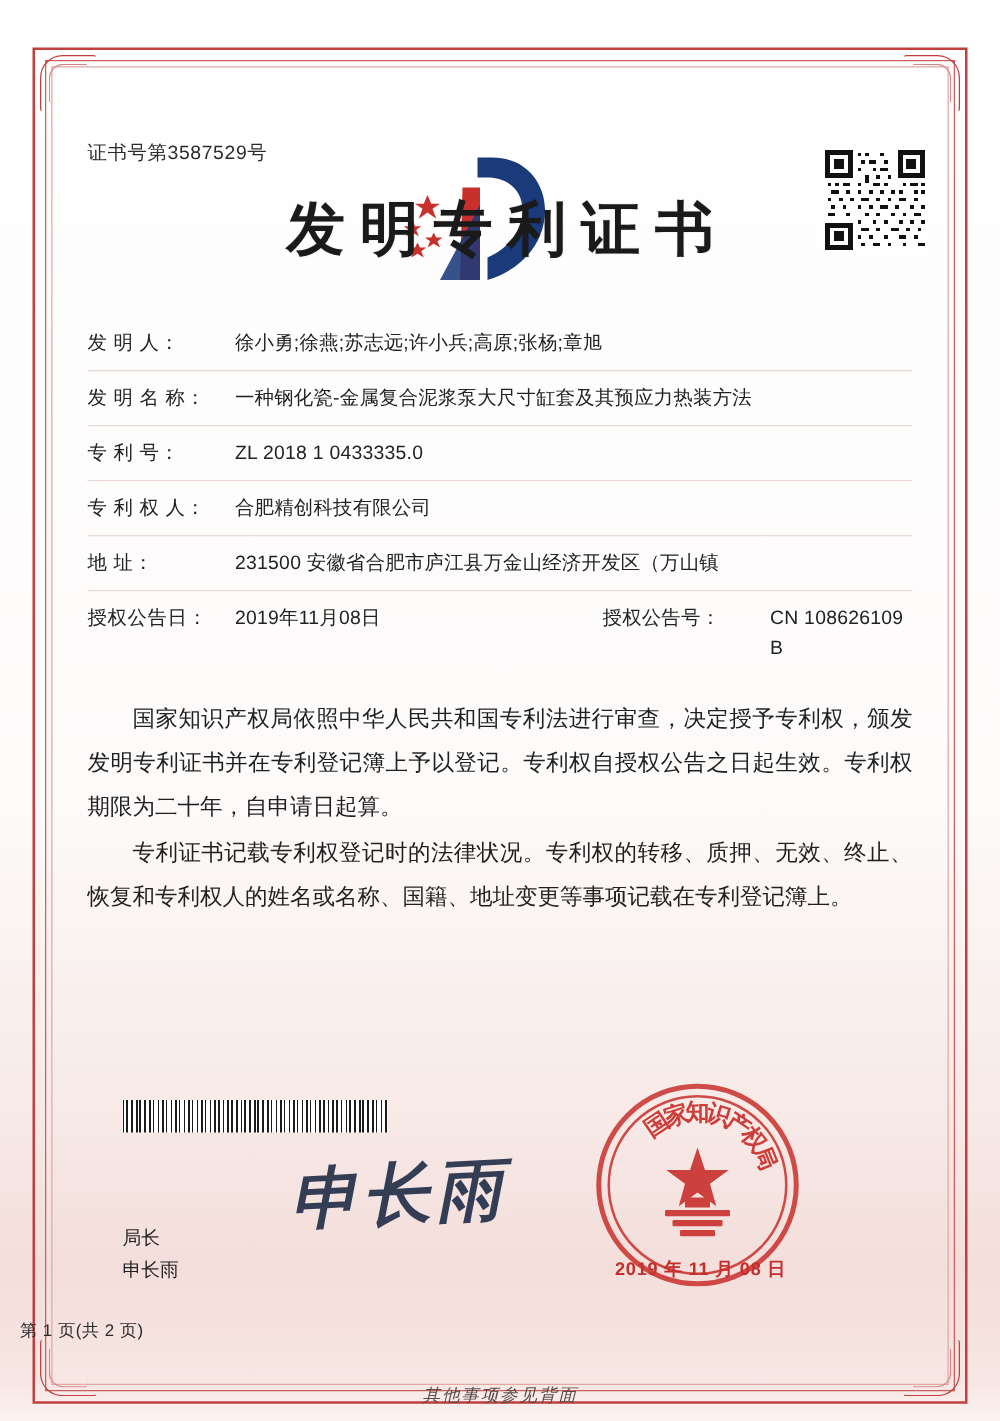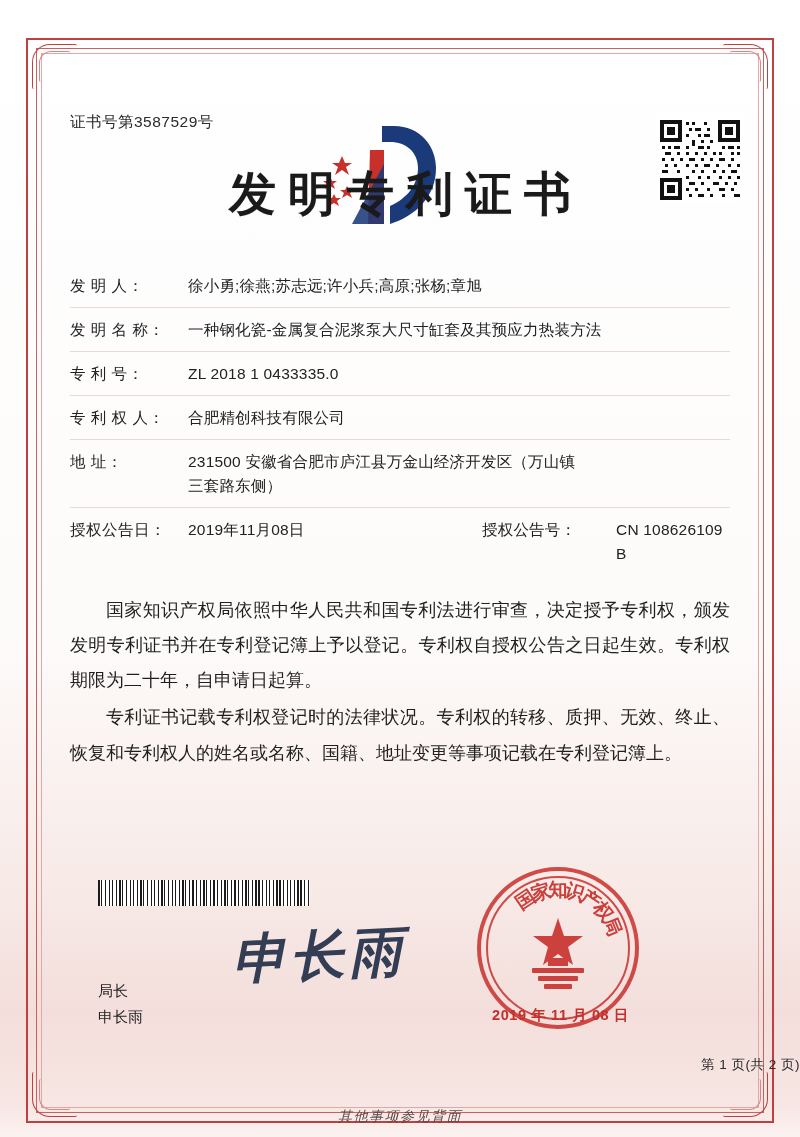--- a/index.html
+++ b/index.html
@@ -108,21 +108,21 @@
     width: 84px; height: 84px;
   }
 
   .title {
     text-align: center;
     font-family: "DejaVu Sans", "Liberation Sans", sans-serif;
     font-size: 47px;
     font-weight: bold;
     letter-spacing: 12px;
     color: #1a1a1a;
-    margin: 30px 0 0 0;
+    margin: 19px 0 0 0;
     padding-left: 12px;
     text-shadow: 0 0 1px rgba(0,0,0,0.25);
   }
 
   .fields {
     margin-top: 38px;
     font-size: 15.5px;
     line-height: 1.55;
     color: #222;
   }
@@ -216,24 +216,25 @@
     font-size: 14.5px;
     color: #c22f2c;
     letter-spacing: 0.6px;
     font-weight: 600;
   }
 
   .page-no {
     position: absolute;
     left: 0; right: 0;
     top: 1044px;
-    text-align: right;
+    text-align: left;
     font-size: 13.5px;
     color: #2b2b2b;
     letter-spacing: 0.5px;
+    padding-left: 16px;
   }
   .footer-note {
     position: absolute;
     left: 0; right: 0;
     top: 1096px;
     text-align: center;
     font-size: 14px;
     color: #5a4a48;
     letter-spacing: 1.5px;
     font-style: italic;
@@ -383,21 +384,20 @@
 
       <div class="row">
         <div class="label"><span>专 利 权 人</span><span class="colon">：</span></div>
         <div class="value">合肥精创科技有限公司</div>
       </div>
 
       <div class="row">
         <div class="label"><span>地 址</span><span class="colon">：</span></div>
         <div class="value">
           <span>231500 安徽省合肥市庐江县万金山经济开发区（万山镇</span>
-          <span class="cont">三套路东侧）</span>
         </div>
       </div>
 
       <div class="row split noline">
         <div class="label"><span>授权公告日</span><span class="colon">：</span></div>
         <div class="value">
           <span class="v1">2019年11月08日</span>
           <span class="l2"><span>授权公告号</span><span class="colon">：</span></span>
           <span class="v2">CN 108626109 B</span>
         </div>

